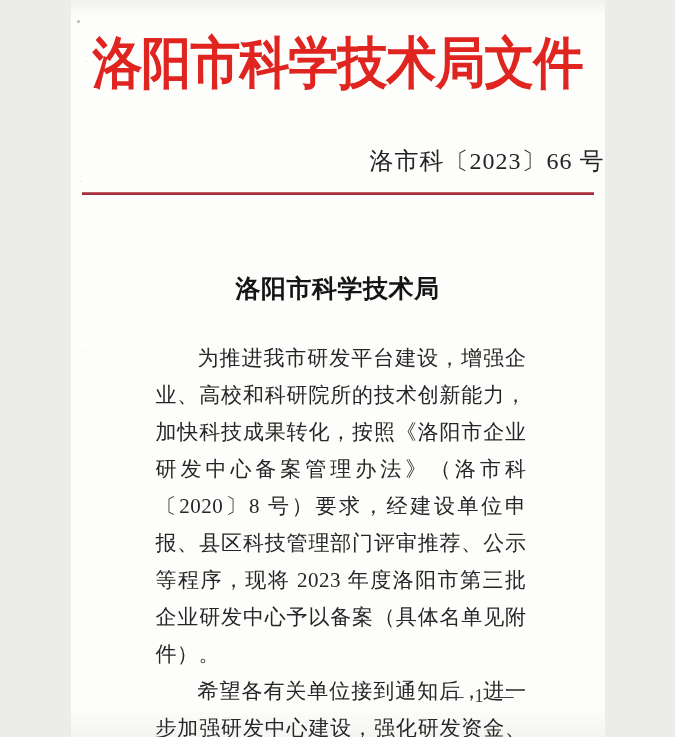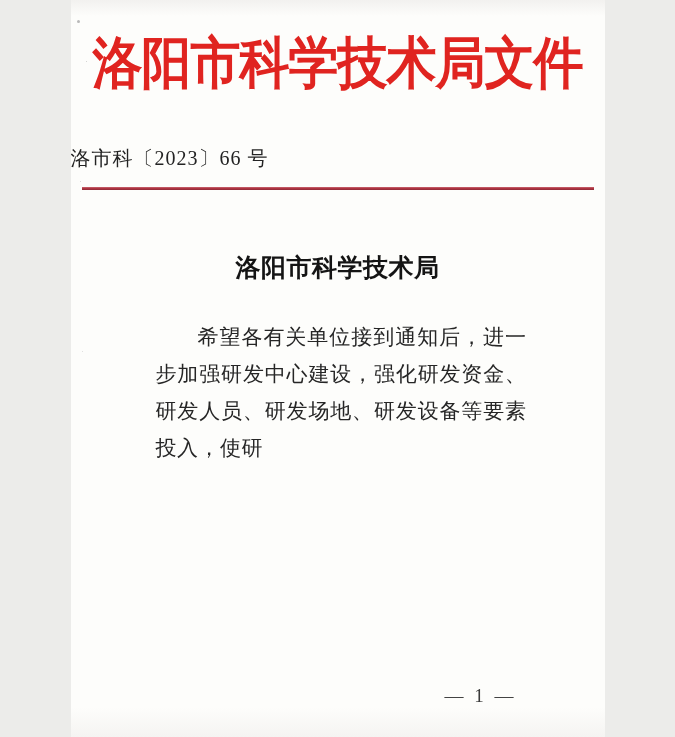--- a/index.html
+++ b/index.html
@@ -39,33 +39,33 @@
     font-size: 50px;
     font-weight: bold;
     letter-spacing: -1px;
     line-height: 1.45;
     transform: scaleY(1.12);
     transform-origin: center top;
     white-space: nowrap;
   }
   .doc-number {
     margin-top: 52px;
-    text-align: left;
-    font-size: 20px;
+    text-align: right;
+    font-size: 24px;
     letter-spacing: 1px;
     color: #232323;
   }
   .red-divider {
     width: 512px;
     height: 3px;
     margin: 15px auto 0 auto;
     background: linear-gradient(180deg, #c96a74 0%, var(--divider_red) 45%, #8e2a36 100%);
   }
   .notice-title {
-    margin-top: 60px;
+    margin-top: 76px;
     text-align: center;
     font-weight: bold;
     color: #141414;
     font-size: 25px;
     line-height: 36px;
     letter-spacing: 0.5px;
   }
   .document-body {
     margin: 33px 78px 0 85px;
     font-size: 21px;
@@ -98,18 +98,19 @@
 
   <div class="doc-number">洛市科〔2023〕66 号</div>
 
   <div class="red-divider"></div>
 
   <div class="notice-title">
     <div>洛阳市科学技术局</div>
   </div>
 
   <div class="document-body">
+    <p class="para">为推进我市研发平台建设，增强企业、高校和科研院所的技术创新能力，加快科技成果转化，按照《洛阳市企业研发中心备案管理办法》（洛市科〔2020〕8 号）要求，经建设单位申报、县区科技管理部门评审推荐、公示等程序，现将 2023 年度洛阳市第三批企业研发中心予以备案（具体名单见附件）。</p>
     <p class="para">希望各有关单位接到通知后，进一步加强研发中心建设，强化研发资金、研发人员、研发场地、研发设备等要素投入，使研</p>
   </div>
 
   <div class="page-number">— 1 —</div>
 
 </div>
 
 </body></html>

